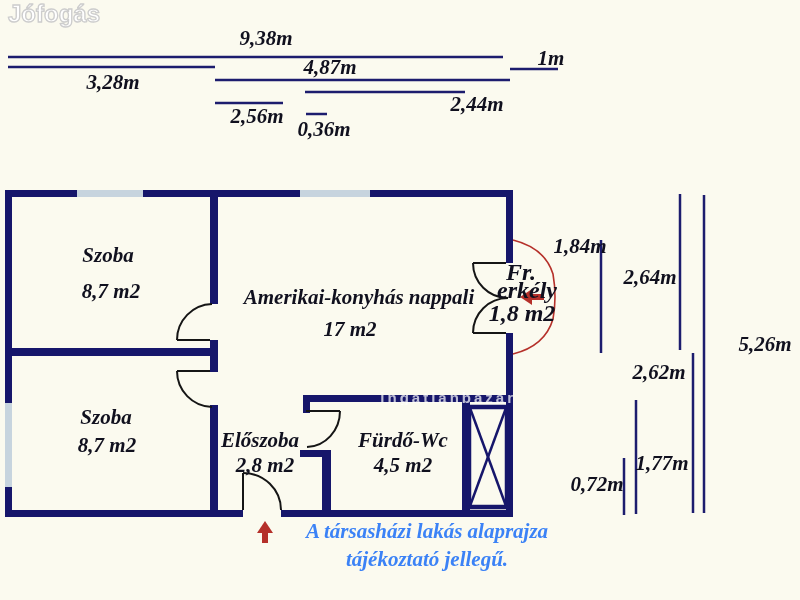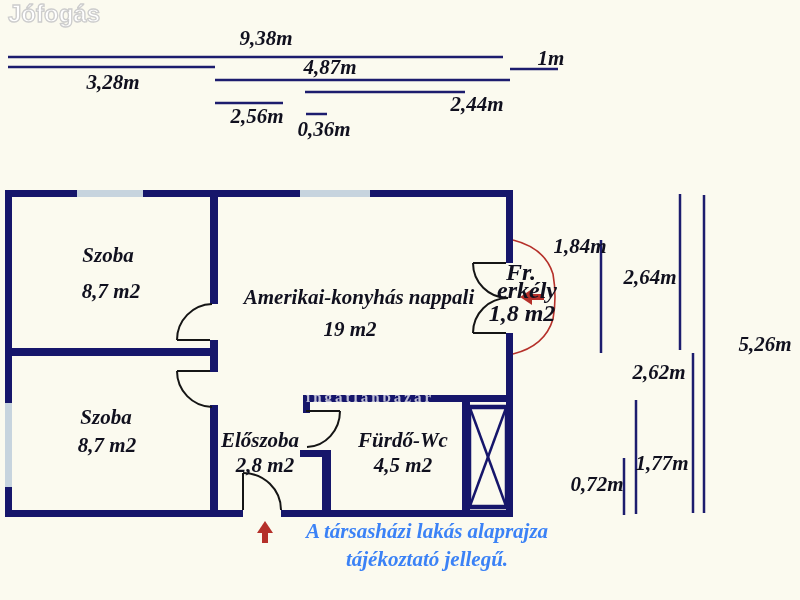--- a/index.html
+++ b/index.html
@@ -22,25 +22,25 @@
     position:absolute;left:8px;top:2px;
     font-family:"Liberation Sans", sans-serif;
     font-weight:bold;font-size:24px;line-height:1;
     color:#ffffff;
     -webkit-text-stroke:1.3px #cdcdcd;
     text-shadow:0 0 1px #d6d6d6;
     text-align:center;
   }
   .site-mark{
     position:absolute;left:306px;top:390px;width:210px;
-    font-family:Liberation Serif, serif;
+    font-family:Liberation Sans, sans-serif;
     font-weight:bold;font-size:15px;line-height:1;
     letter-spacing:3px;
     color:rgba(255,255,255,0.72);
-    overflow:hidden;white-space:nowrap;
+    overflow:hidden;white-space:nowrap;text-align:right;
   }
   .caption{color:#3b82f6;}
 </style>
 </head>
 <body>
 
 <div class="stage">
 
   <div class="logo">Jófogás</div>
 
@@ -143,21 +143,21 @@
   <div class="lbl" style="left:650px;top:267px;">2,64m</div>
   <div class="lbl" style="left:765px;top:334px;">5,26m</div>
   <div class="lbl" style="left:659px;top:362px;">2,62m</div>
   <div class="lbl" style="left:662px;top:453px;">1,77m</div>
   <div class="lbl" style="left:597px;top:474px;">0,72m</div>
 
   <div class="lbl" style="left:108px;top:245px;">Szoba</div>
   <div class="lbl" style="left:111px;top:281px;">8,7 m2</div>
 
   <div class="lbl" style="left:359px;top:287px;">Amerikai-konyhás nappali</div>
-  <div class="lbl" style="left:350px;top:319px;">19 m2</div>
+  <div class="lbl" style="left:350px;top:319px;">17 m2</div>
 
   <div class="lbl small" style="left:521px;top:260px;">Fr.</div>
   <div class="lbl small" style="left:527px;top:278px;">erkély</div>
   <div class="lbl small" style="left:522px;top:301px;">1,8 m2</div>
 
   <div class="lbl" style="left:106px;top:407px;">Szoba</div>
   <div class="lbl" style="left:107px;top:435px;">8,7 m2</div>
 
   <div class="lbl" style="left:260px;top:430px;">Előszoba</div>
   <div class="lbl" style="left:265px;top:455px;">2,8 m2</div>

